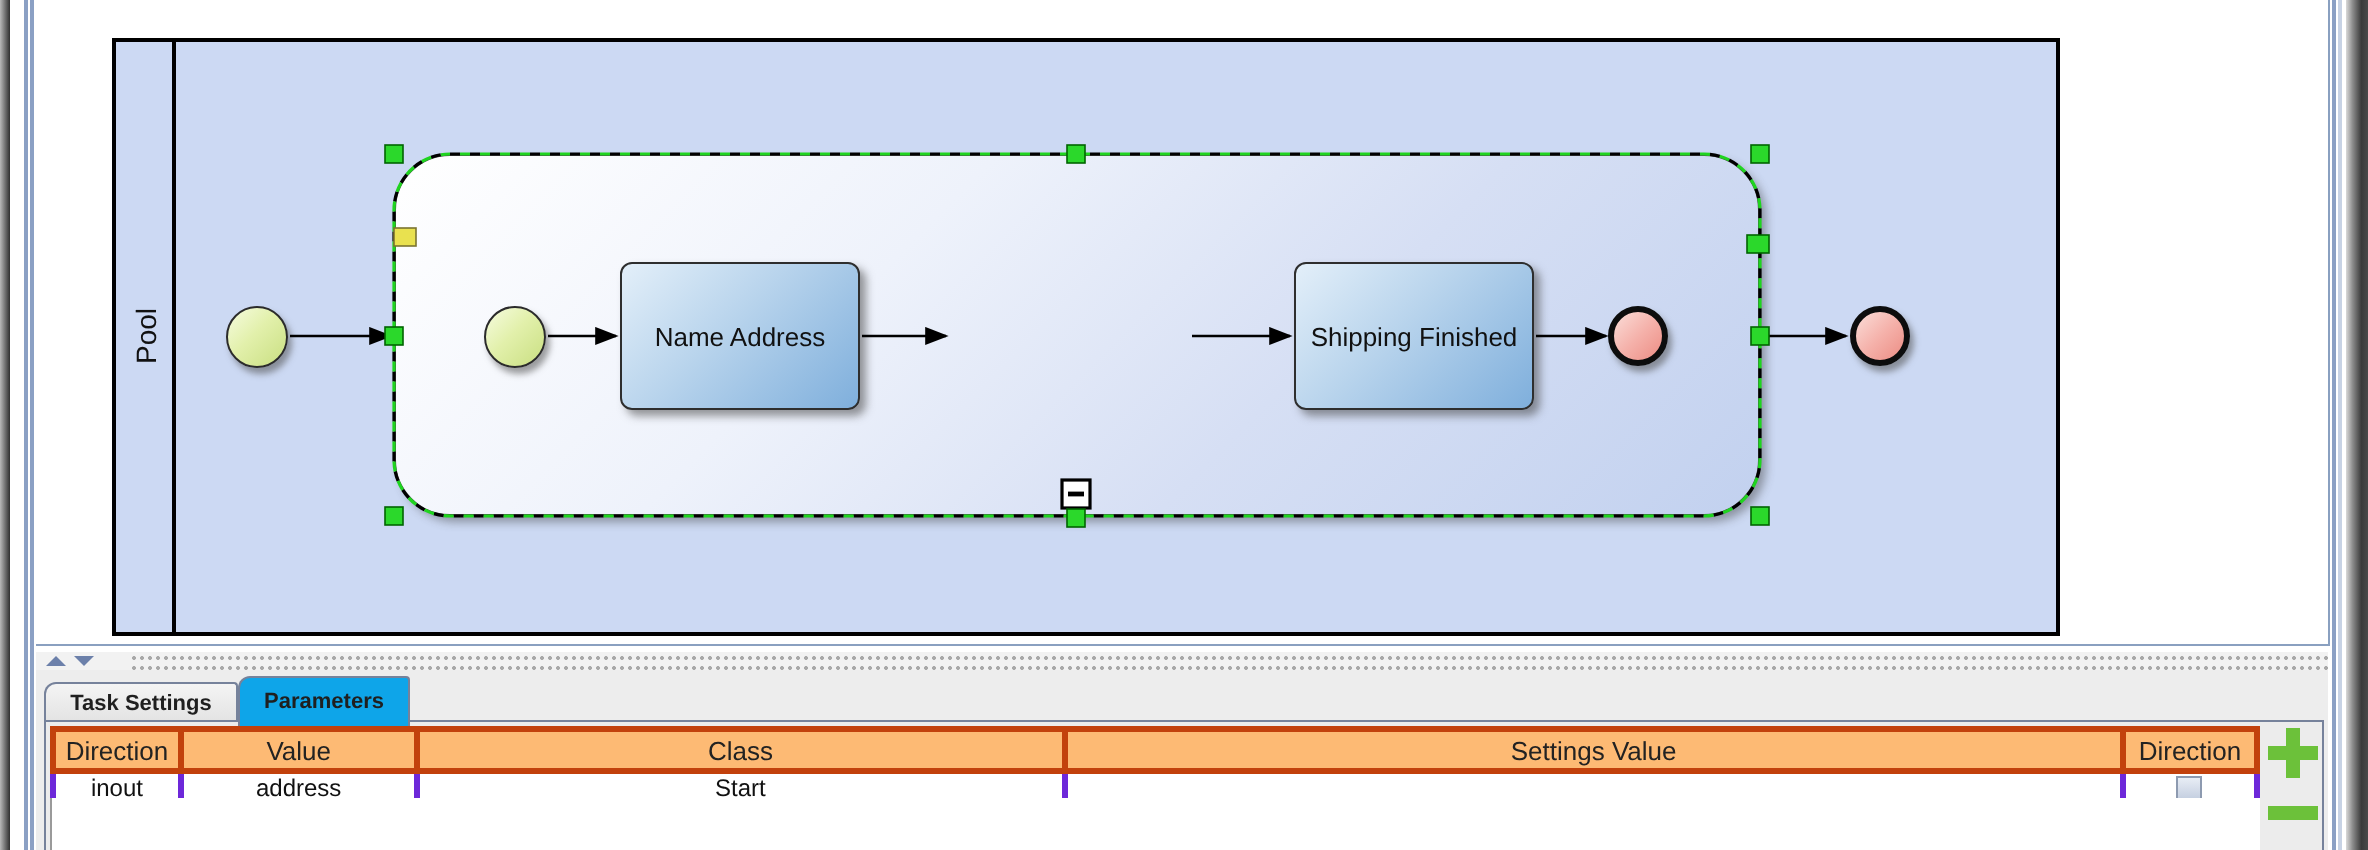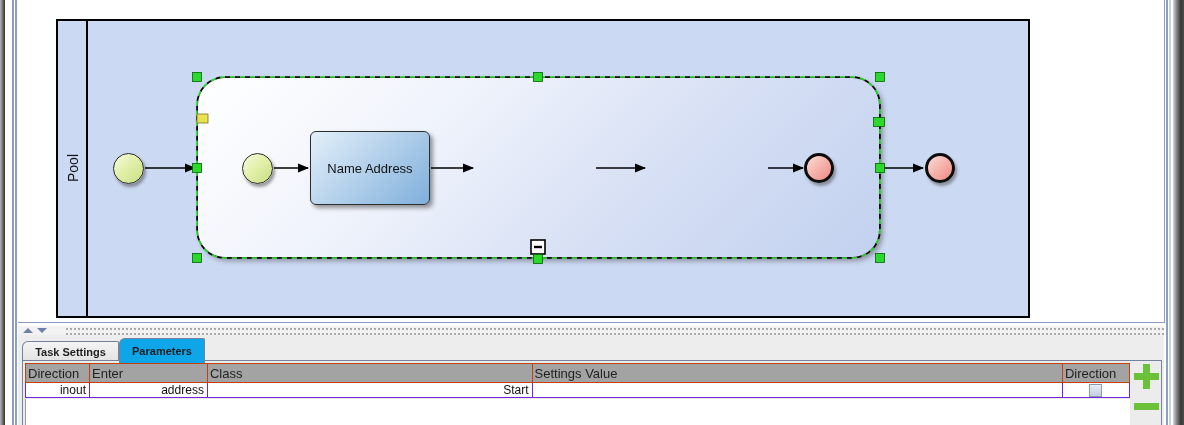--- a/index.html
+++ b/index.html
@@ -65,23 +65,23 @@
     display:flex;align-items:center;justify-content:center;
     border:1px solid #76829b;border-bottom:none;border-radius:6px 2px 0 0;}
   .tab.unselected{left:0;top:4px;width:97px;height:21px;background:linear-gradient(#f4f4f4,#e2e2e2);}
   .tab.selected{left:97px;top:1px;width:86px;height:25px;background:#0ea5e9;z-index:3;}
   .tab-content{position:absolute;left:4px;top:25px;width:1140px;height:70px;background:#ececec;
     border:1px solid #76829b;box-sizing:border-box;z-index:2;}
 
   
   .ptable{position:absolute;left:2px;top:2px;width:1105px;border-collapse:collapse;
     font-size:12px;color:#111;background:#fff;}
-  .ptable th{background:#a3a3a3;border:1px solid #c2410c;font-weight:normal;
-    height:16px;padding:1px 2px;text-align:left;font-size:13px;color:#222;}
-  .ptable td{background:#fff;border:1px solid #6d28d9;height:14px;padding:0 3px;text-align:right;}
+  .ptable th{background:#fdba74;border:3px solid #c2410c;font-weight:normal;
+    height:16px;padding:1px 2px;text-align:center;font-size:13px;color:#222;}
+  .ptable td{background:#fff;border:3px solid #6d28d9;height:14px;padding:0 3px;text-align:center;}
   .table-void{position:absolute;left:2px;top:38px;width:1105px;height:32px;background:#fff;
     border-left:1px solid #9a9a9a;box-sizing:border-box;}
 
   .checkbox{width:13px;height:13px;margin:0 auto;border:1px solid #8d9ab0;box-sizing:border-box;
     background:linear-gradient(#e8edf5,#c2cddf);}
 
   
   .btn-col{position:absolute;left:1109px;top:0px;width:29px;height:70px;background:#ececec;}
   .btn{position:absolute;left:2px;width:25px;cursor:pointer;}
   .plus{top:3px;height:25px;}
@@ -111,20 +111,23 @@
 
   <div class="subprocess"></div>
 
   <div class="event start" style="left:113px;top:153px"></div>
   <div class="event start" style="left:242px;top:153px"></div>
   <div class="event end" style="left:804px;top:153px"></div>
   <div class="event end" style="left:925px;top:153px"></div>
 
   <div class="task" style="left:310px">
     <span>Name Address</span>
+  </div>
+  <div class="task" style="left:647px">
+    <span>Shipping Finished</span>
   </div>
 
   <svg class="overlay" width="1184" height="425">
     <defs>
       <marker id="ah" markerWidth="9" markerHeight="8" refX="8" refY="3.5" orient="auto">
         <path d="M0,0 L9,3.5 L0,7 z" fill="#000"></path>
       </marker>
     </defs>
     <g stroke="#000" stroke-width="1.3">
       <line x1="145" y1="168" x2="195" y2="168" marker-end="url(#ah)"></line>
@@ -176,21 +179,21 @@
         <colgroup>
           <col style="width:64px">
             <col style="width:118px">
             <col style="width:325px">
           <col style="width:531px">
             <col style="width:67px">
         </colgroup>
         <tbody>
             <tr>
           <th>Direction</th>
-          <th>Enter</th>
+          <th>Value</th>
           <th>Class</th>
           <th>Settings Value</th>
           <th>Direction</th>
         </tr>
         <tr>
           <td>inout</td>
           <td>address</td>
           <td>Start</td>
           <td></td>
           <td>

